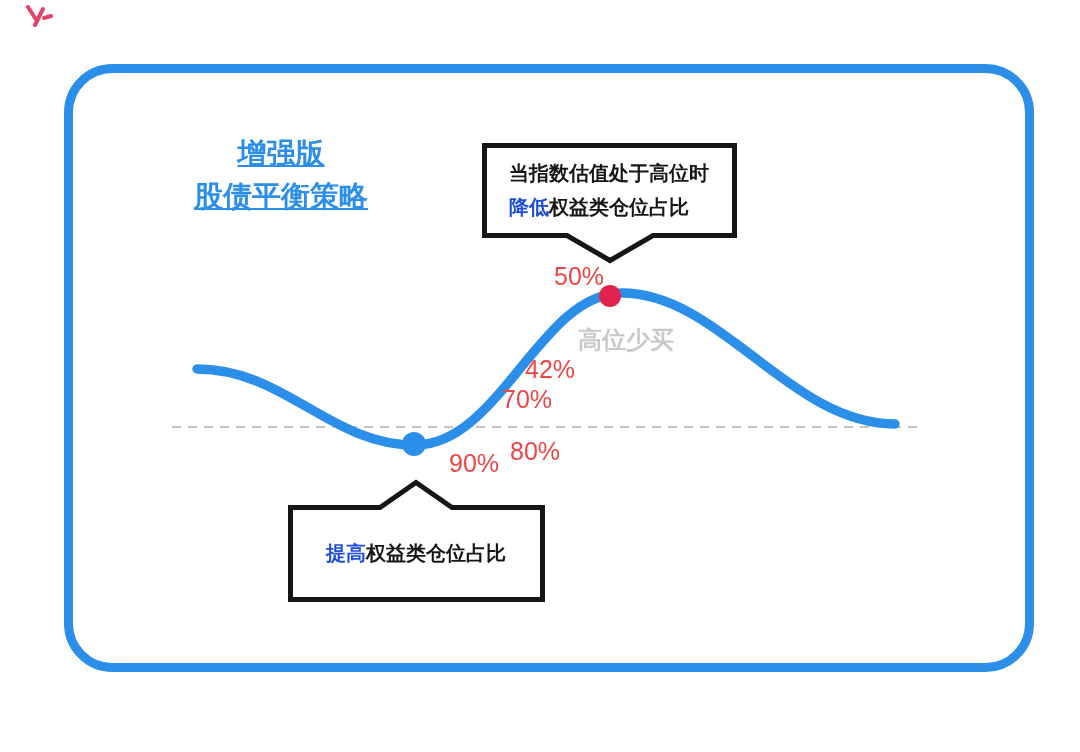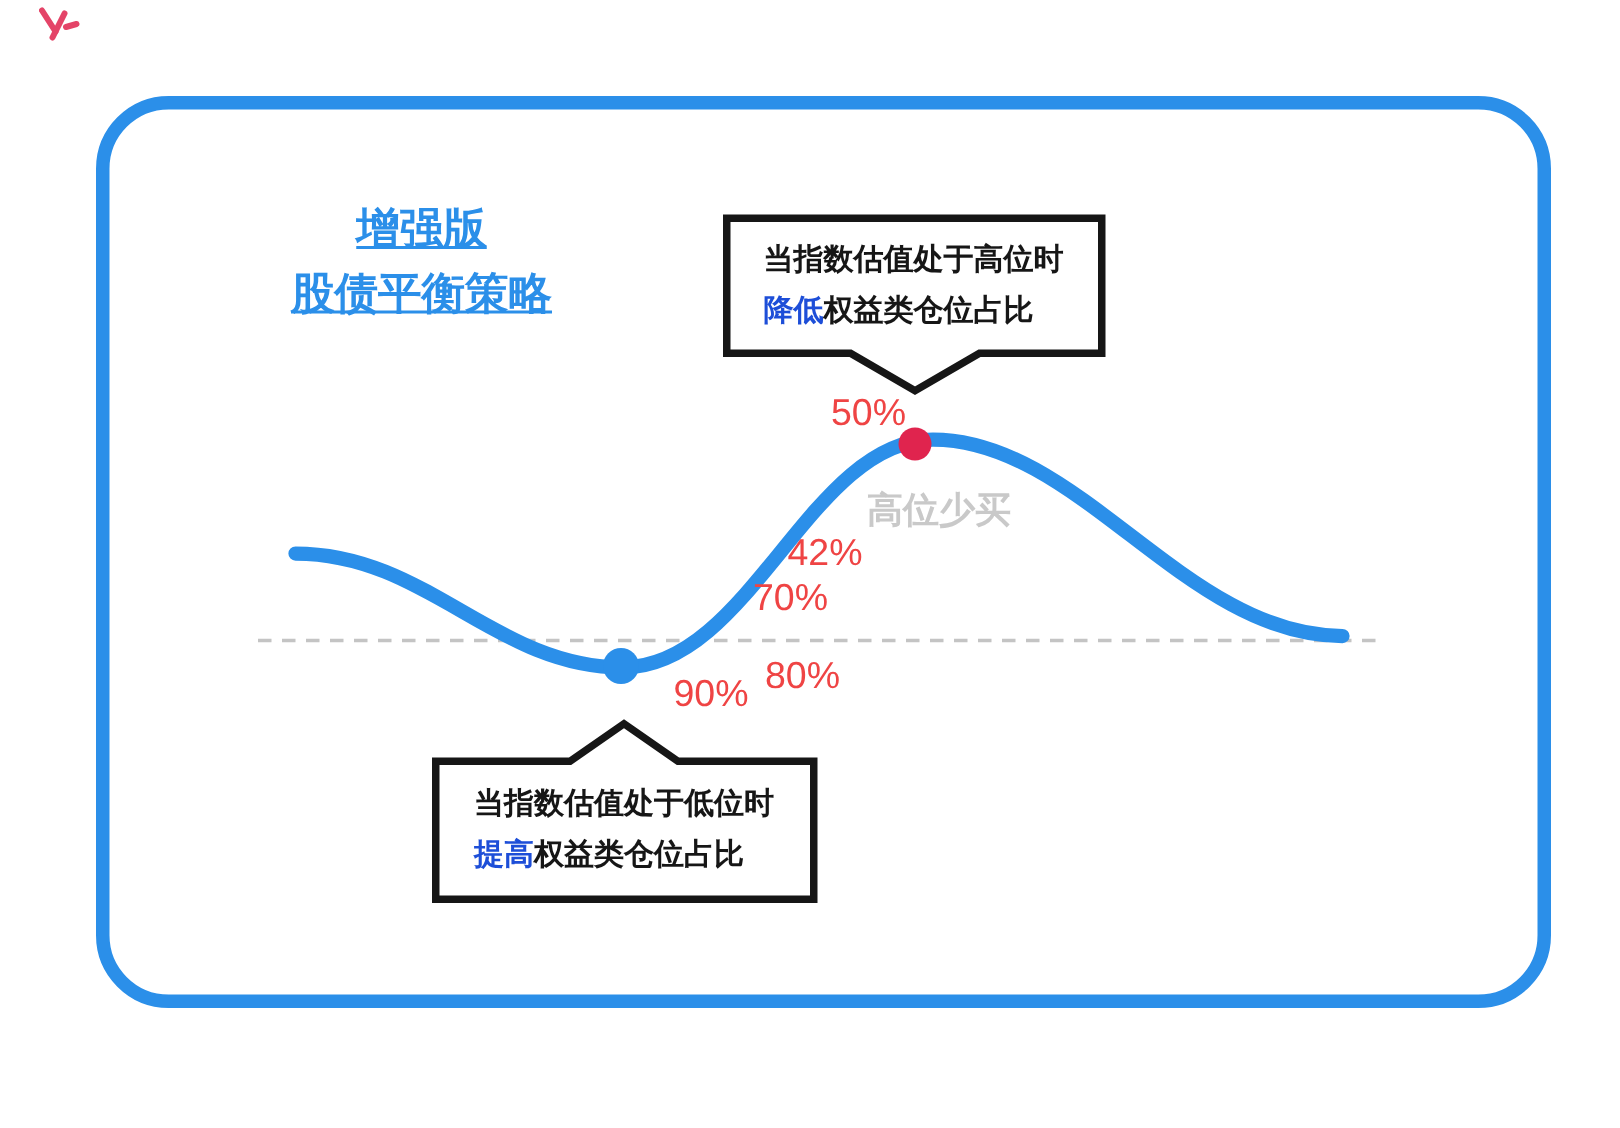--- a/index.html
+++ b/index.html
@@ -83,21 +83,20 @@
     <div>增强版</div>
     <div>股债平衡策略</div>
   </div>
 
   <div class="overlay center-xy callout-text" style="left:609px; top:190px;">
     <div>当指数估值处于高位时</div>
     <div><span class="em">降低</span><span>权益类仓位占比</span></div>
   </div>
 
   <div class="overlay center-xy callout-text" style="left:416px; top:553px;">
-    <div>当指数估值处于低位时</div>
     <div><span class="em">提高</span><span>权益类仓位占比</span></div>
   </div>
 
   <div class="overlay center-xy zone-label" style="left:626px; top:340px;">高位少买</div>
 
   <div class="overlay center-xy pct-label" style="left:579px; top:276px;">50%</div>
   <div class="overlay center-xy pct-label" style="left:550px; top:369px;">42%</div>
   <div class="overlay center-xy pct-label" style="left:527px; top:399px;">70%</div>
   <div class="overlay center-xy pct-label" style="left:489px; top:451px;margin-left:46px;">80%</div>
   <div class="overlay center-xy pct-label" style="left:474px; top:463px;">90%</div>

